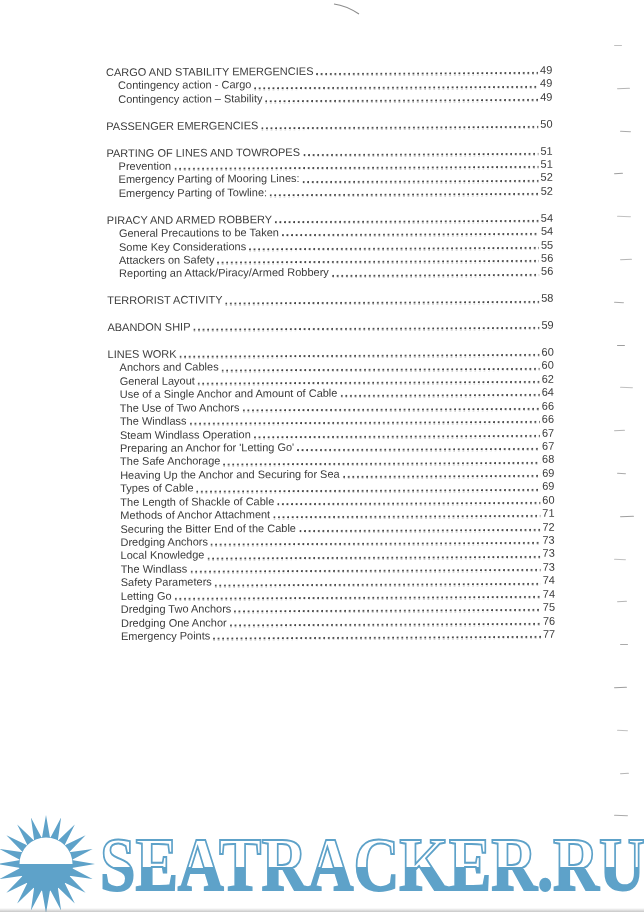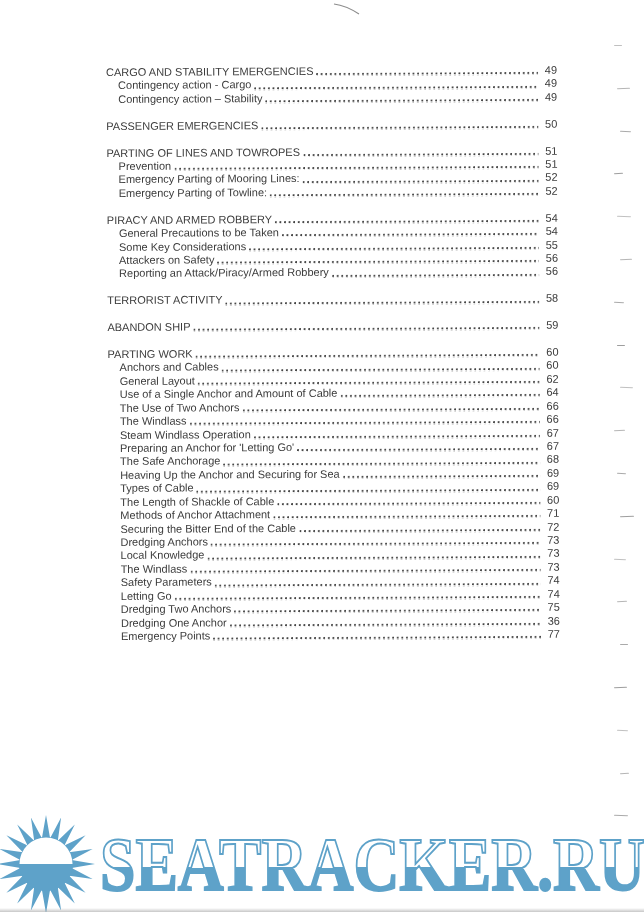--- a/index.html
+++ b/index.html
@@ -35,21 +35,21 @@
   .toc-label { flex:0 0 auto; }
   .toc-leader {
     flex:1 1 auto;
     align-self:stretch;
     margin:0 2px 0 3px;
     background-image:radial-gradient(circle at 1.1px 1.1px, #454545 0.85px, rgba(0,0,0,0) 1.15px);
     background-size:4.6px 2.6px;
     background-repeat:repeat-x;
     background-position:left bottom 2.6px;
   }
-  .toc-page { flex:0 0 auto; min-width:17px; text-align:right; }
+  .toc-page { flex:0 0 auto; min-width:17px; text-align:left; }
 
   
   .arc-artifact { position:absolute; left:333px; top:1px; }
   .edge-dash { position:absolute; background:#8d8d8d; height:1.4px; border-radius:1px; }
   .bottom-smudge {
     position:absolute; left:0; right:0; bottom:0; height:4px;
     background:linear-gradient(to bottom, rgba(0,0,0,0), rgba(95,95,95,0.35));
   }
 
   
@@ -170,21 +170,21 @@
       </div>
       <div class="toc-section">
         <div class="toc-row">
           <span class="toc-label">ABANDON SHIP</span>
           <span class="toc-leader"></span>
           <span class="toc-page">59</span>
         </div>
       </div>
       <div class="toc-section">
         <div class="toc-row">
-          <span class="toc-label">PARTING WORK</span>
+          <span class="toc-label">LINES WORK</span>
           <span class="toc-leader"></span>
           <span class="toc-page">60</span>
         </div>
         <div class="toc-row sub">
           <span class="toc-label">Anchors and Cables</span>
           <span class="toc-leader"></span>
           <span class="toc-page">60</span>
         </div>
         <div class="toc-row sub">
           <span class="toc-label">General Layout</span>
@@ -272,21 +272,21 @@
           <span class="toc-page">74</span>
         </div>
         <div class="toc-row sub">
           <span class="toc-label">Dredging Two Anchors</span>
           <span class="toc-leader"></span>
           <span class="toc-page">75</span>
         </div>
         <div class="toc-row sub">
           <span class="toc-label">Dredging One Anchor</span>
           <span class="toc-leader"></span>
-          <span class="toc-page">36</span>
+          <span class="toc-page">76</span>
         </div>
         <div class="toc-row sub">
           <span class="toc-label">Emergency Points</span>
           <span class="toc-leader"></span>
           <span class="toc-page">77</span>
         </div>
       </div>
     </div>
 
   <div class="watermark">

